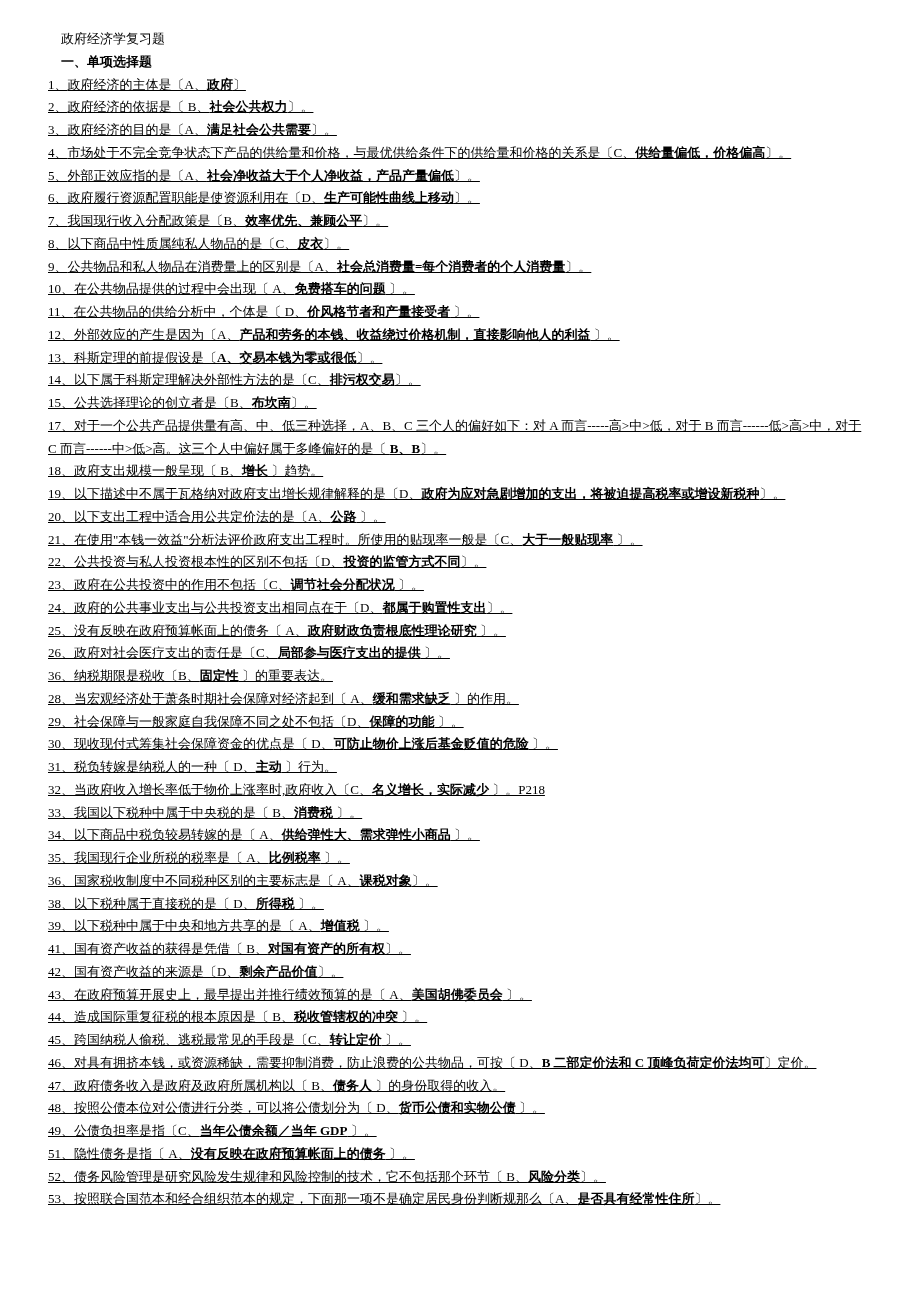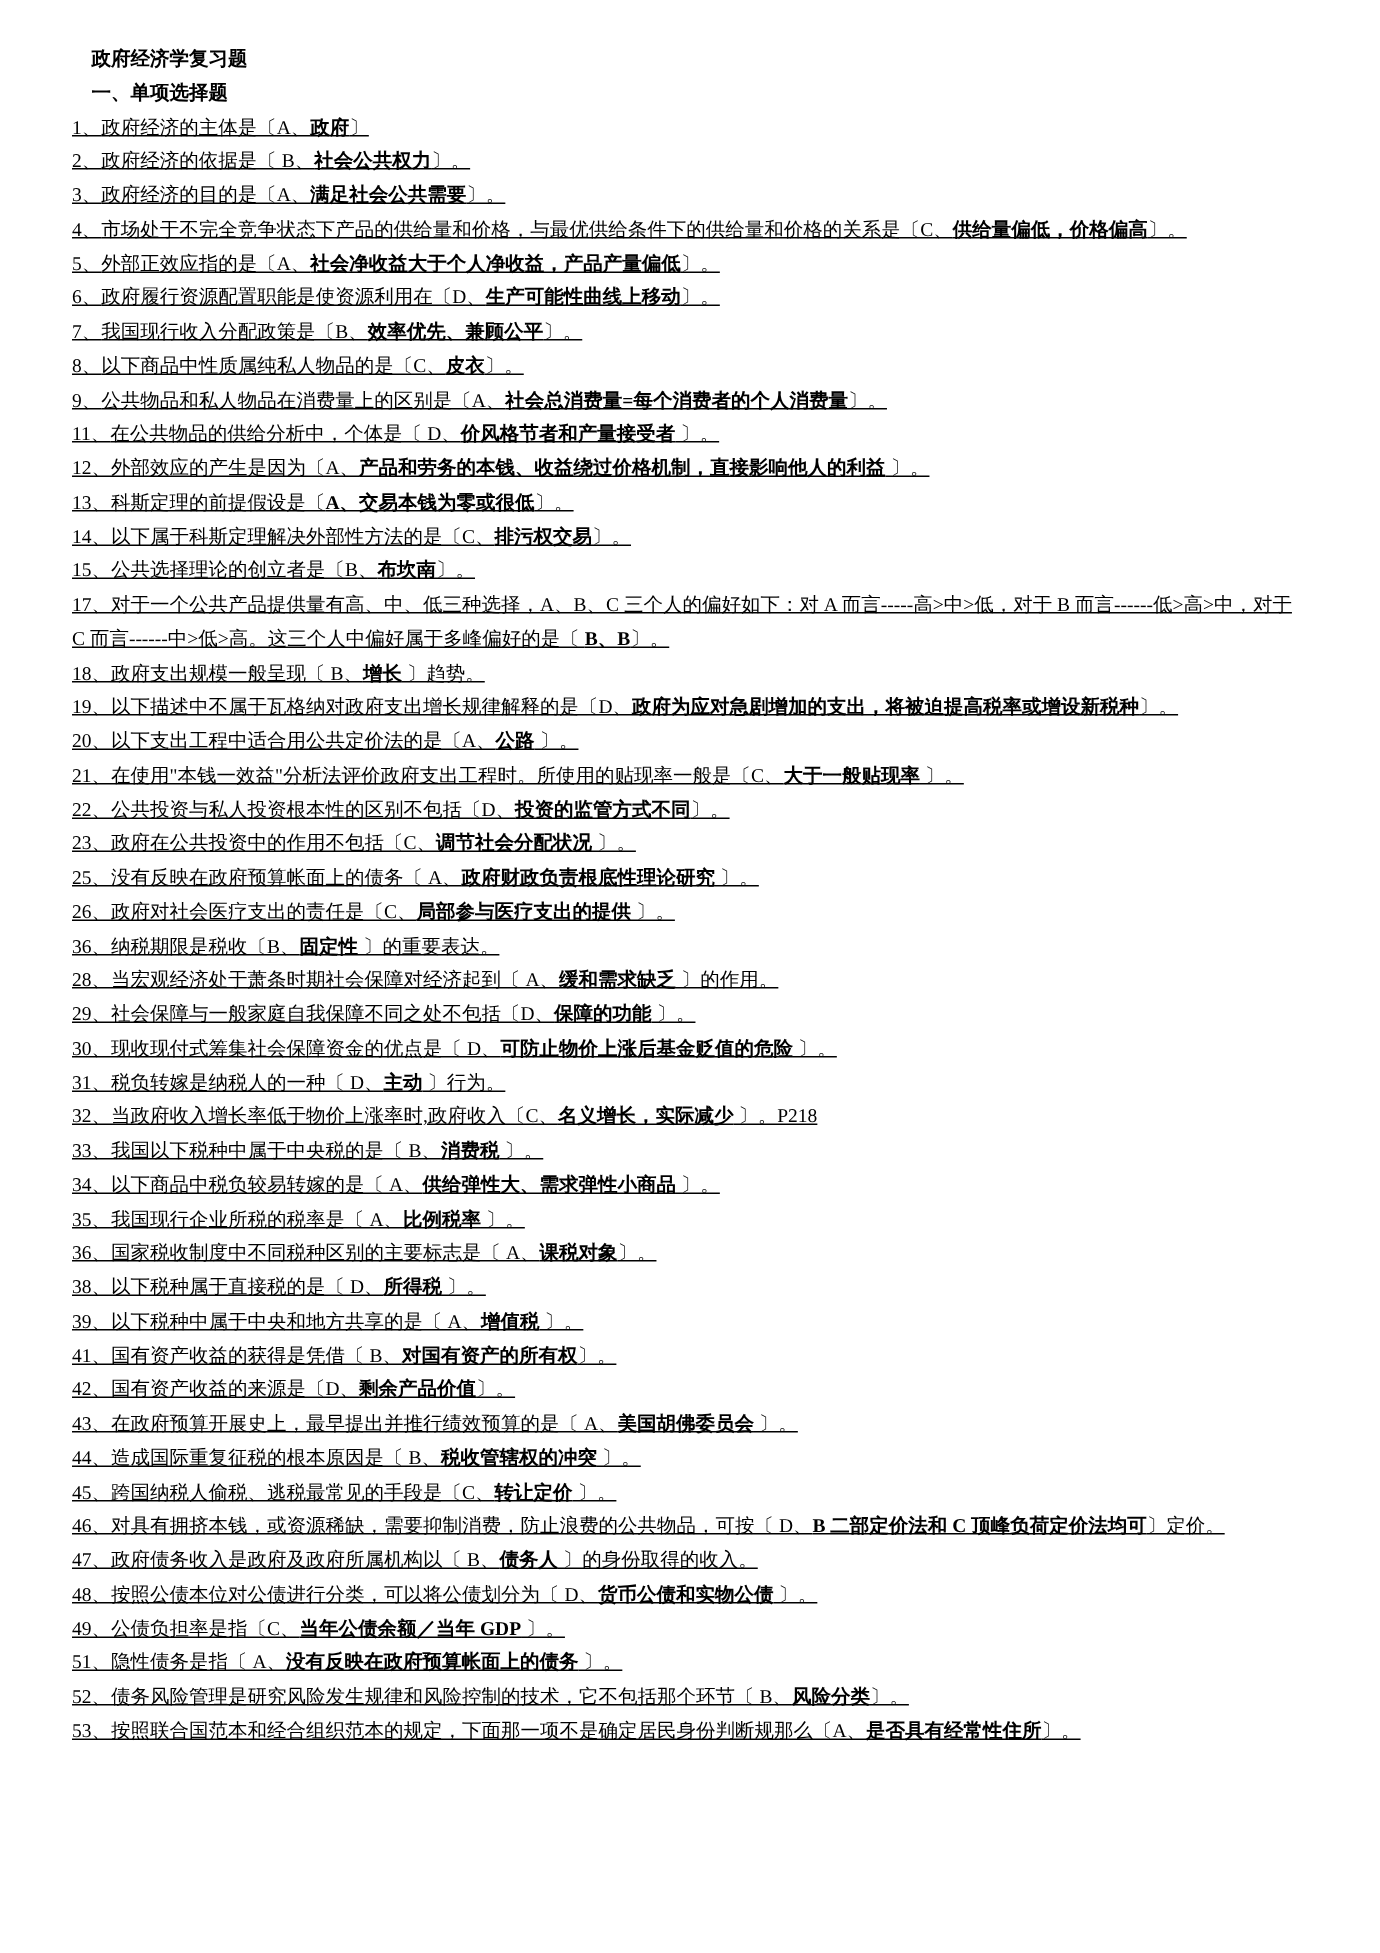--- a/index.html
+++ b/index.html
@@ -7,21 +7,21 @@
     font-family: "SimSun", "宋体", serif;
     font-size: 13px;
     line-height: 1.75;
     color: #000;
     background: #fff;
     width: 920px;
     padding: 28px 48px 40px 48px;
     box-sizing: border-box;
   }
   .title {
-    font-weight: bold;
+    font-weight: normal;
     text-indent: 1em;
   }
   .section {
     font-weight: bold;
     text-indent: 1em;
   }
   .bold {
     font-weight: bold;
   }
   .q-line {
@@ -37,32 +37,34 @@
 <div id="questions">
     <div class="q-line"><span>1、</span><span>政府经济的主体是〔A、</span><span class="bold">政府</span><span>〕</span></div>
     <div class="q-line"><span>2、</span><span>政府经济的依据是〔  B、</span><span class="bold">社会公共权力</span><span>〕。</span></div>
     <div class="q-line"><span>3、</span><span>政府经济的目的是〔A、</span><span class="bold">满足社会公共需要</span><span>〕。</span></div>
     <div class="q-line"><span>4、</span><span>市场处于不完全竞争状态下产品的供给量和价格，与最优供给条件下的供给量和价格的关系是〔C、</span><span class="bold">供给量偏低，价格偏高</span><span>〕。</span></div>
     <div class="q-line"><span>5、</span><span>外部正效应指的是〔A、</span><span class="bold">社会净收益大于个人净收益，产品产量偏低</span><span>〕。</span></div>
     <div class="q-line"><span>6、</span><span>政府履行资源配置职能是使资源利用在〔D、</span><span class="bold">生产可能性曲线上移动</span><span>〕。</span></div>
     <div class="q-line"><span>7、</span><span>我国现行收入分配政策是〔B、</span><span class="bold">效率优先、兼顾公平</span><span>〕。</span></div>
     <div class="q-line"><span>8、</span><span>以下商品中性质属纯私人物品的是〔C、</span><span class="bold">皮衣</span><span>〕。</span></div>
     <div class="q-line"><span>9、</span><span>公共物品和私人物品在消费量上的区别是〔A、</span><span class="bold">社会总消费量=每个消费者的个人消费量</span><span>〕。</span></div>
+    <div class="q-line"><span>10、</span><span>在公共物品提供的过程中会出现〔   A、</span><span class="bold">免费搭车的问题</span><span>   〕。</span></div>
     <div class="q-line"><span>11、</span><span>在公共物品的供给分析中，个体是〔   D、</span><span class="bold">价风格节者和产量接受者</span><span>   〕。</span></div>
     <div class="q-line"><span>12、</span><span>外部效应的产生是因为〔A、</span><span class="bold">产品和劳务的本钱、收益绕过价格机制，直接影响他人的利益</span><span>   〕。</span></div>
     <div class="q-line"><span>13、</span><span>科斯定理的前提假设是〔</span><span class="bold">A、交易本钱为零或很低</span><span>〕。</span></div>
     <div class="q-line"><span>14、</span><span>以下属于科斯定理解决外部性方法的是〔C、</span><span class="bold">排污权交易</span><span>〕。</span></div>
     <div class="q-line"><span>15、</span><span>公共选择理论的创立者是〔B、</span><span class="bold">布坎南</span><span>〕。</span></div>
     <div class="q-line"><span>17、</span><span>对于一个公共产品提供量有高、中、低三种选择，A、B、C 三个人的偏好如下：对 A 而言-----高&gt;中&gt;低，对于 B 而言------低&gt;高&gt;中，对于 C 而言------中&gt;低&gt;高。这三个人中偏好属于多峰偏好的是〔   </span><span class="bold">B、B</span><span>〕。</span></div>
     <div class="q-line"><span>18、</span><span>政府支出规模一般呈现〔   B、</span><span class="bold">增长</span><span>  〕趋势。</span></div>
     <div class="q-line"><span>19、</span><span>以下描述中不属于瓦格纳对政府支出增长规律解释的是〔D、</span><span class="bold">政府为应对急剧增加的支出，将被迫提高税率或增设新税种</span><span>〕。</span></div>
     <div class="q-line"><span>20、</span><span>以下支出工程中适合用公共定价法的是〔A、</span><span class="bold">公路</span><span>  〕。</span></div>
     <div class="q-line"><span>21、</span><span>在使用"本钱一效益"分析法评价政府支出工程时。所使用的贴现率一般是〔C、</span><span class="bold">大于一般贴现率</span><span>  〕。</span></div>
     <div class="q-line"><span>22、</span><span>公共投资与私人投资根本性的区别不包括〔D、</span><span class="bold">投资的监管方式不同</span><span>〕。</span></div>
     <div class="q-line"><span>23、</span><span>政府在公共投资中的作用不包括〔C、</span><span class="bold">调节社会分配状况</span><span>  〕。</span></div>
+    <div class="q-line"><span>24、</span><span>政府的公共事业支出与公共投资支出相同点在于〔D、</span><span class="bold">都属于购置性支出</span><span>〕。</span></div>
     <div class="q-line"><span>25、</span><span>没有反映在政府预算帐面上的债务〔   A、</span><span class="bold">政府财政负责根底性理论研究</span><span>  〕。</span></div>
     <div class="q-line"><span>26、</span><span>政府对社会医疗支出的责任是〔C、</span><span class="bold">局部参与医疗支出的提供</span><span>   〕。</span></div>
     <div class="q-line"><span>36、</span><span>纳税期限是税收〔B、</span><span class="bold">固定性</span><span>   〕的重要表达。</span></div>
     <div class="q-line"><span>28、</span><span>当宏观经济处于萧条时期社会保障对经济起到〔   A、</span><span class="bold">缓和需求缺乏</span><span>     〕的作用。</span></div>
     <div class="q-line"><span>29、</span><span>社会保障与一般家庭自我保障不同之处不包括〔D、</span><span class="bold">保障的功能</span><span>    〕。</span></div>
     <div class="q-line"><span>30、</span><span>现收现付式筹集社会保障资金的优点是〔   D、</span><span class="bold">可防止物价上涨后基金贬值的危险</span><span>  〕。</span></div>
     <div class="q-line"><span>31、</span><span>税负转嫁是纳税人的一种〔    D、</span><span class="bold">主动</span><span>   〕行为。</span></div>
     <div class="q-line"><span>32、</span><span>当政府收入增长率低于物价上涨率时,政府收入〔C、</span><span class="bold">名义增长，实际减少</span><span>   〕。P218</span></div>
     <div class="q-line"><span>33、</span><span>我国以下税种中属于中央税的是〔   B、</span><span class="bold">消费税</span><span>  〕。</span></div>
     <div class="q-line"><span>34、</span><span>以下商品中税负较易转嫁的是〔    A、</span><span class="bold">供给弹性大、需求弹性小商品</span><span>   〕。</span></div>

